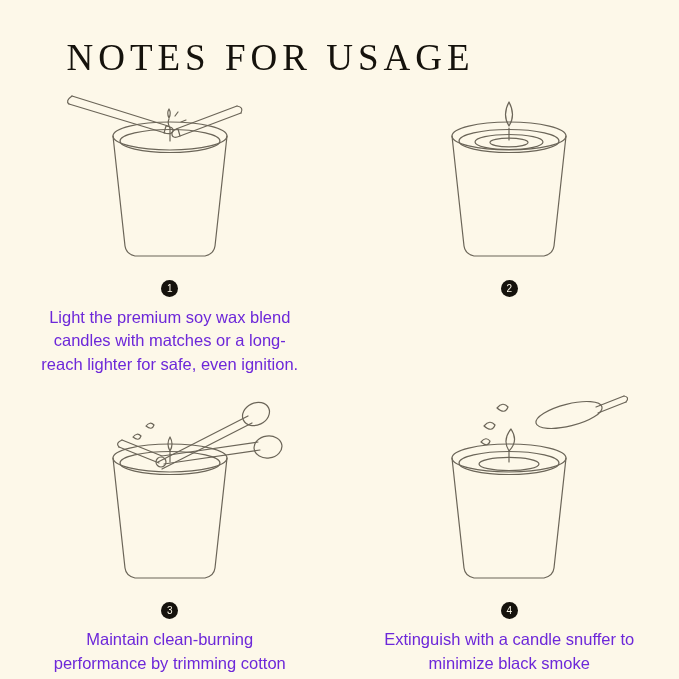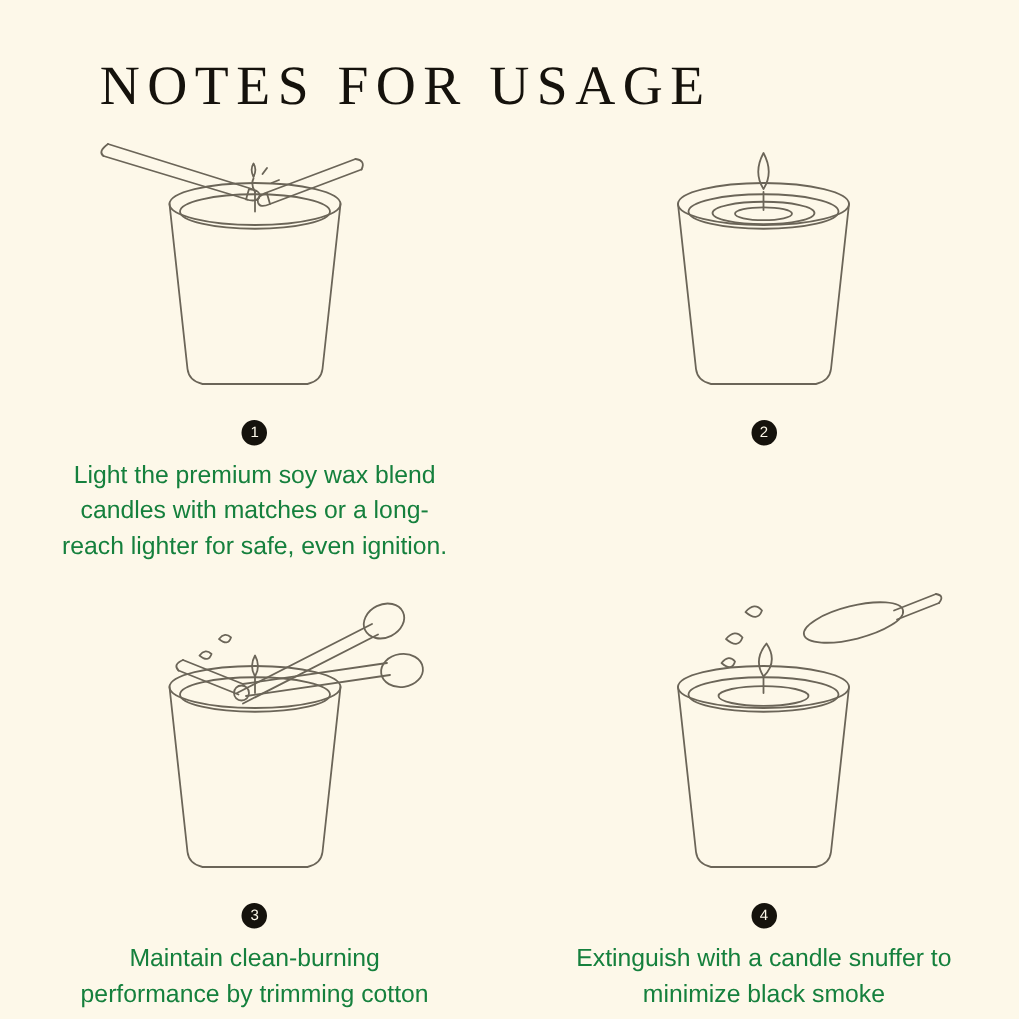--- a/index.html
+++ b/index.html
@@ -64,21 +64,21 @@
     line-height: 17px;
     text-align: center;
     font-family: "Liberation Sans", sans-serif;
     margin-bottom: 9px;
   }
   .caption {
     width: 260px;
     text-align: center;
     font-size: 16.5px;
     line-height: 1.42;
-    color: #15803d;
+    color: #6d28d9;
     font-family: "Liberation Sans", sans-serif;
   }
   .cell-3 .art, .cell-4 .art {
     height: 212px;
   }
 </style>
 </head>
 <body>
 
 <div class="page">

